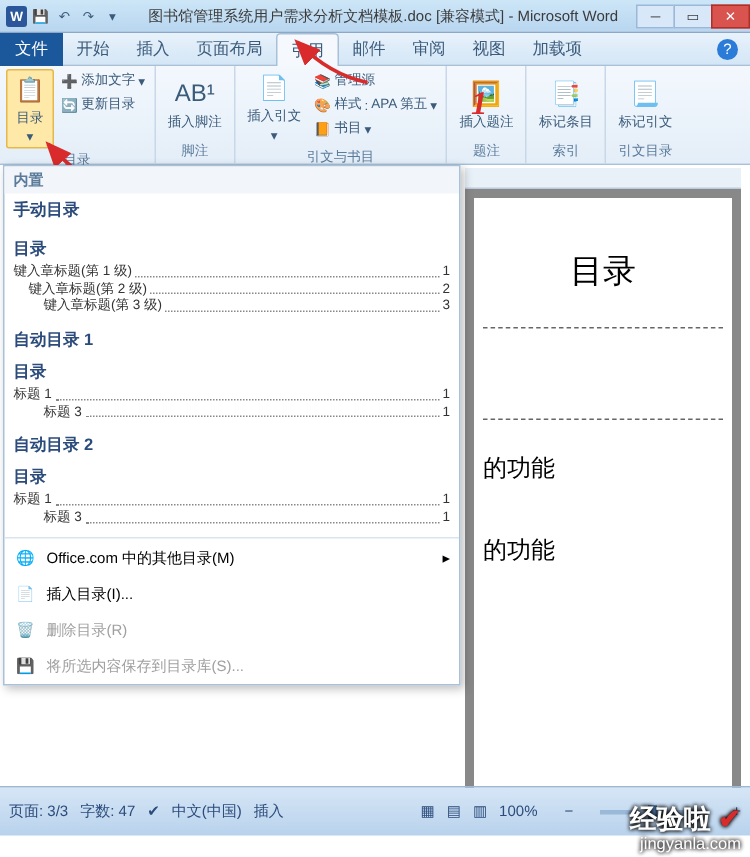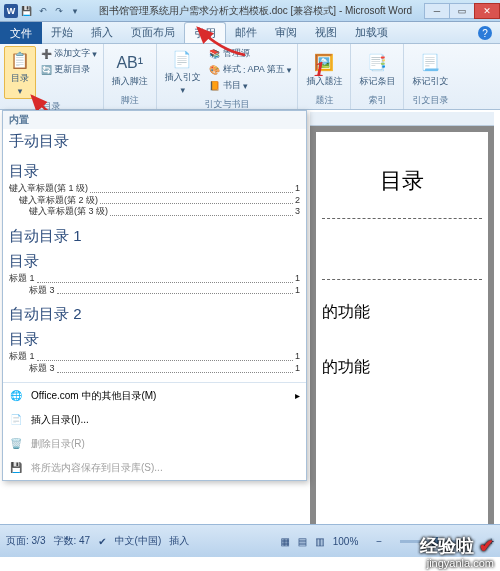--- a/index.html
+++ b/index.html
@@ -4,41 +4,41 @@
 <style>
 *{margin:0;padding:0;box-sizing:border-box;font-family:"Microsoft YaHei",SimSun,Arial,sans-serif}
 body{width:500px;height:571px;overflow:hidden;position:relative;background:#fff}
 .titlebar{height:22px;background:linear-gradient(#cde6f7,#b8d6f0);display:flex;align-items:center;font-size:10px;color:#3b3b3b;border-bottom:1px solid #8ba8c8}
 .titlebar .sys{display:flex;gap:2px;padding:0 4px;align-items:center}
 .titlebar .sys span{width:14px;height:14px;display:inline-flex;align-items:center;justify-content:center;font-size:9px;color:#3b5b7b}
 .titlebar .title{flex:1;text-align:center;white-space:nowrap;overflow:hidden}
 .titlebar .winbtns{display:flex}
 .titlebar .winbtns span{width:26px;height:16px;display:inline-flex;align-items:center;justify-content:center;font-size:9px;background:#d8e8f8;border:1px solid #9ab8d8;margin-left:-1px}
 .titlebar .winbtns .close{background:#d9534f;color:#fff;border-color:#b03028}
-.menubar{height:22px;background:linear-gradient(#e8f2fb,#d4e6f6);display:flex;font-size:11px;border-bottom:1px solid #a8c0d8}
+.menubar{height:22px;background:linear-gradient(#e8f2fb,#d4e6f6);display:flex;align-items:center;font-size:11px;border-bottom:1px solid #a8c0d8}
 .menubar .file{background:#1b579b;color:#fff;padding:3px 10px;height:22px;display:flex;align-items:center}
 .menubar .tab{padding:3px 9px;color:#3b5b7b;cursor:pointer}
 .menubar .tab.active{background:#f5f9fd;border:1px solid #a8c0d8;border-bottom:none;border-radius:3px 3px 0 0}
 .ribbon{height:66px;background:linear-gradient(#f3f8fd,#e4eef8);border-bottom:1px solid #a8c0d8;display:flex;font-size:10px;color:#3b5b7b;position:relative}
 .rgroup{border-right:1px solid #c8d8e8;padding:2px 4px;display:flex;flex-direction:column;justify-content:space-between;height:100%}
 .rgroup .body{display:flex;gap:3px;flex:1}
 .rgroup .lbl{text-align:center;font-size:9px;color:#5b7b9b;padding-top:1px}
 .bigbtn{display:flex;flex-direction:column;align-items:center;justify-content:center;padding:2px 4px;gap:1px;cursor:pointer;border-radius:2px}
 .bigbtn.hl{background:#ffe9a8;border:1px solid #e6b84a}
 .bigbtn .ico{width:22px;height:22px;display:flex;align-items:center;justify-content:center;font-size:16px}
 .bigbtn .txt{font-size:9px;white-space:nowrap}
 .smallbtn{display:flex;align-items:center;gap:2px;font-size:9px;padding:1px 2px;cursor:pointer;white-space:nowrap}
 .v{display:flex;flex-direction:column;gap:1px}
 .ann{position:absolute;pointer-events:none}
 .ann.num{color:#d92b2b;font-size:22px;font-family:"Times New Roman",serif;font-style:italic;font-weight:bold}
 .arrow{position:absolute;pointer-events:none}
 .menu{position:absolute;left:2px;top:110px;width:305px;background:#fff;border:1px solid #a8c0d8;box-shadow:2px 2px 6px rgba(0,0,0,.25);font-size:11px;z-index:50}
 .menu .hdr{background:#f2f6fa;padding:2px 6px;font-size:10px;color:#5b7b9b;font-weight:bold}
 .menu .item{padding:3px 6px 6px 6px;cursor:pointer}
-.menu .ttl{font-weight:normal;color:#2b4b7b;font-size:15px;margin-bottom:2px}
+.menu .ttl{font-weight:bold;color:#2b4b7b;font-size:11px;margin-bottom:2px}
 .menu .toc{font-size:9px;color:#333;line-height:1.3}
 .menu .toc .row{display:flex}
 .menu .toc .row .t{white-space:nowrap}
 .menu .toc .row .d{flex:1;border-bottom:1px dotted #888;margin:0 2px 2px 2px}
 .menu .toc .row .p{white-space:nowrap}
 .menu .sep{height:1px;background:#d8e4f0;margin:1px 0}
 .menu .optrow{display:flex;align-items:center;gap:6px;padding:4px 6px;font-size:10px;cursor:pointer}
 .menu .optrow .oi{width:16px;height:16px;display:flex;align-items:center;justify-content:center}
 .menu .optrow.dis{color:#a0a0a0;cursor:default}
 .doc{position:absolute;left:310px;top:112px;right:6px;bottom:30px;background:#888;overflow:hidden}

